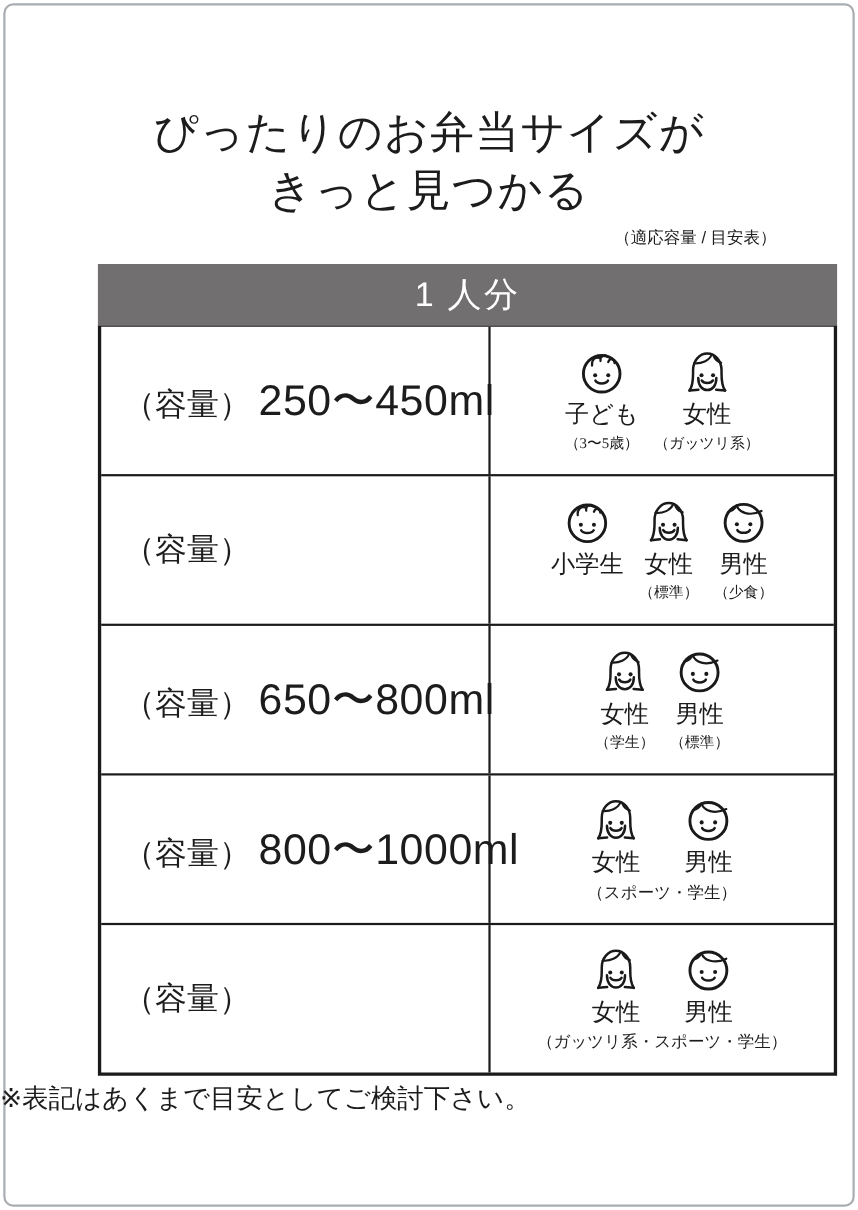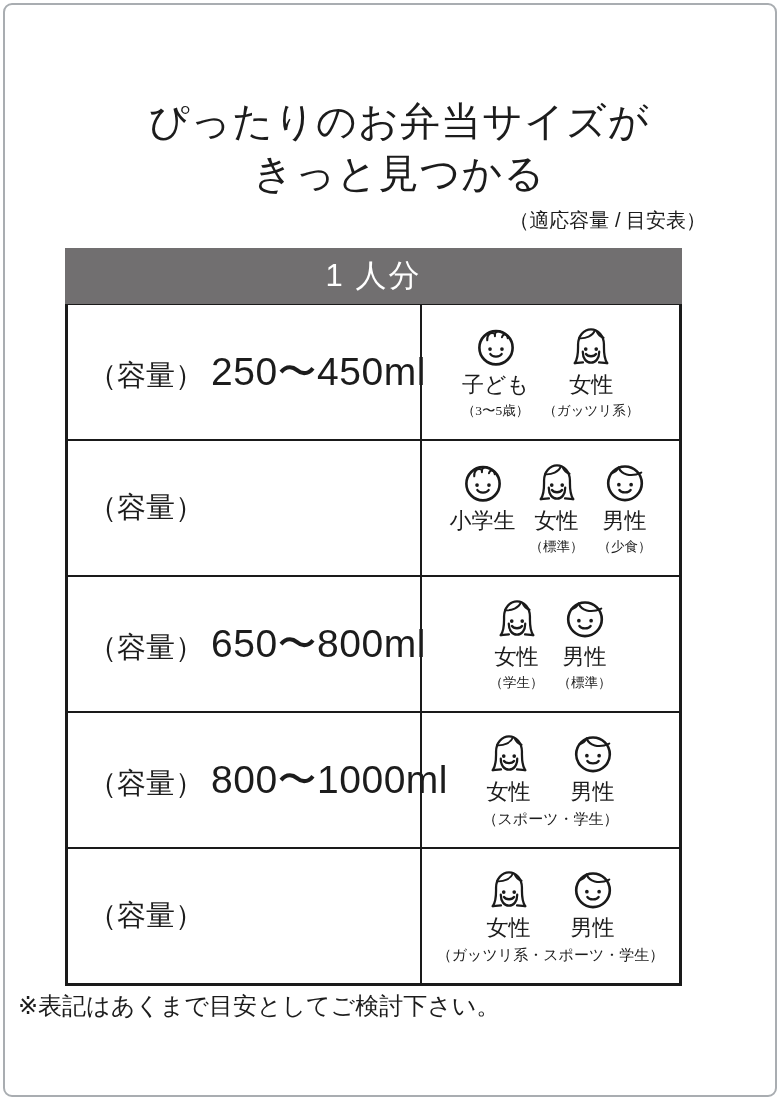--- a/index.html
+++ b/index.html
@@ -5,29 +5,29 @@
   html,body{margin:0;padding:0;}
   body{
     width:780px;height:1100px;position:relative;background:#ffffff;
     font-family:"Liberation Sans","DejaVu Sans",sans-serif;
     color:#1c1c1c;overflow:hidden;
   }
   .frame{
     position:absolute;inset:3px;border:2px solid #a9adb1;border-radius:9px;
     pointer-events:none;
   }
-  .content{position:relative;padding-top:95px;padding-left:18px;}
+  .content{position:relative;padding-top:95px;}
   .title{
     text-align:center;font-size:40px;line-height:52px;font-weight:400;
     letter-spacing:1px;
   }
   .subtitle{
-    text-align:right;padding-right:74px;margin-top:8px;font-size:20px;
-  }
-  .table-wrap{margin:14px 74px 0 47px;width:617px;box-sizing:border-box;}
+    text-align:right;padding-right:74px;margin-top:8px;font-size:15px;
+  }
+  .table-wrap{margin:14px 74px 0 89px;width:672px;box-sizing:border-box;}
   .table-header{
     height:56px;display:flex;align-items:center;justify-content:center;
     color:#ffffff;font-size:31px;letter-spacing:2px;
   }
   .table{
     border-left:3px solid #1a1a1a;border-right:3px solid #1a1a1a;
     border-bottom:3px solid #1a1a1a;border-top:1px solid #1a1a1a;
   }
   .row{display:flex;height:134px;border-bottom:2.5px solid #1a1a1a;}
   .row:last-child{border-bottom:none;}

